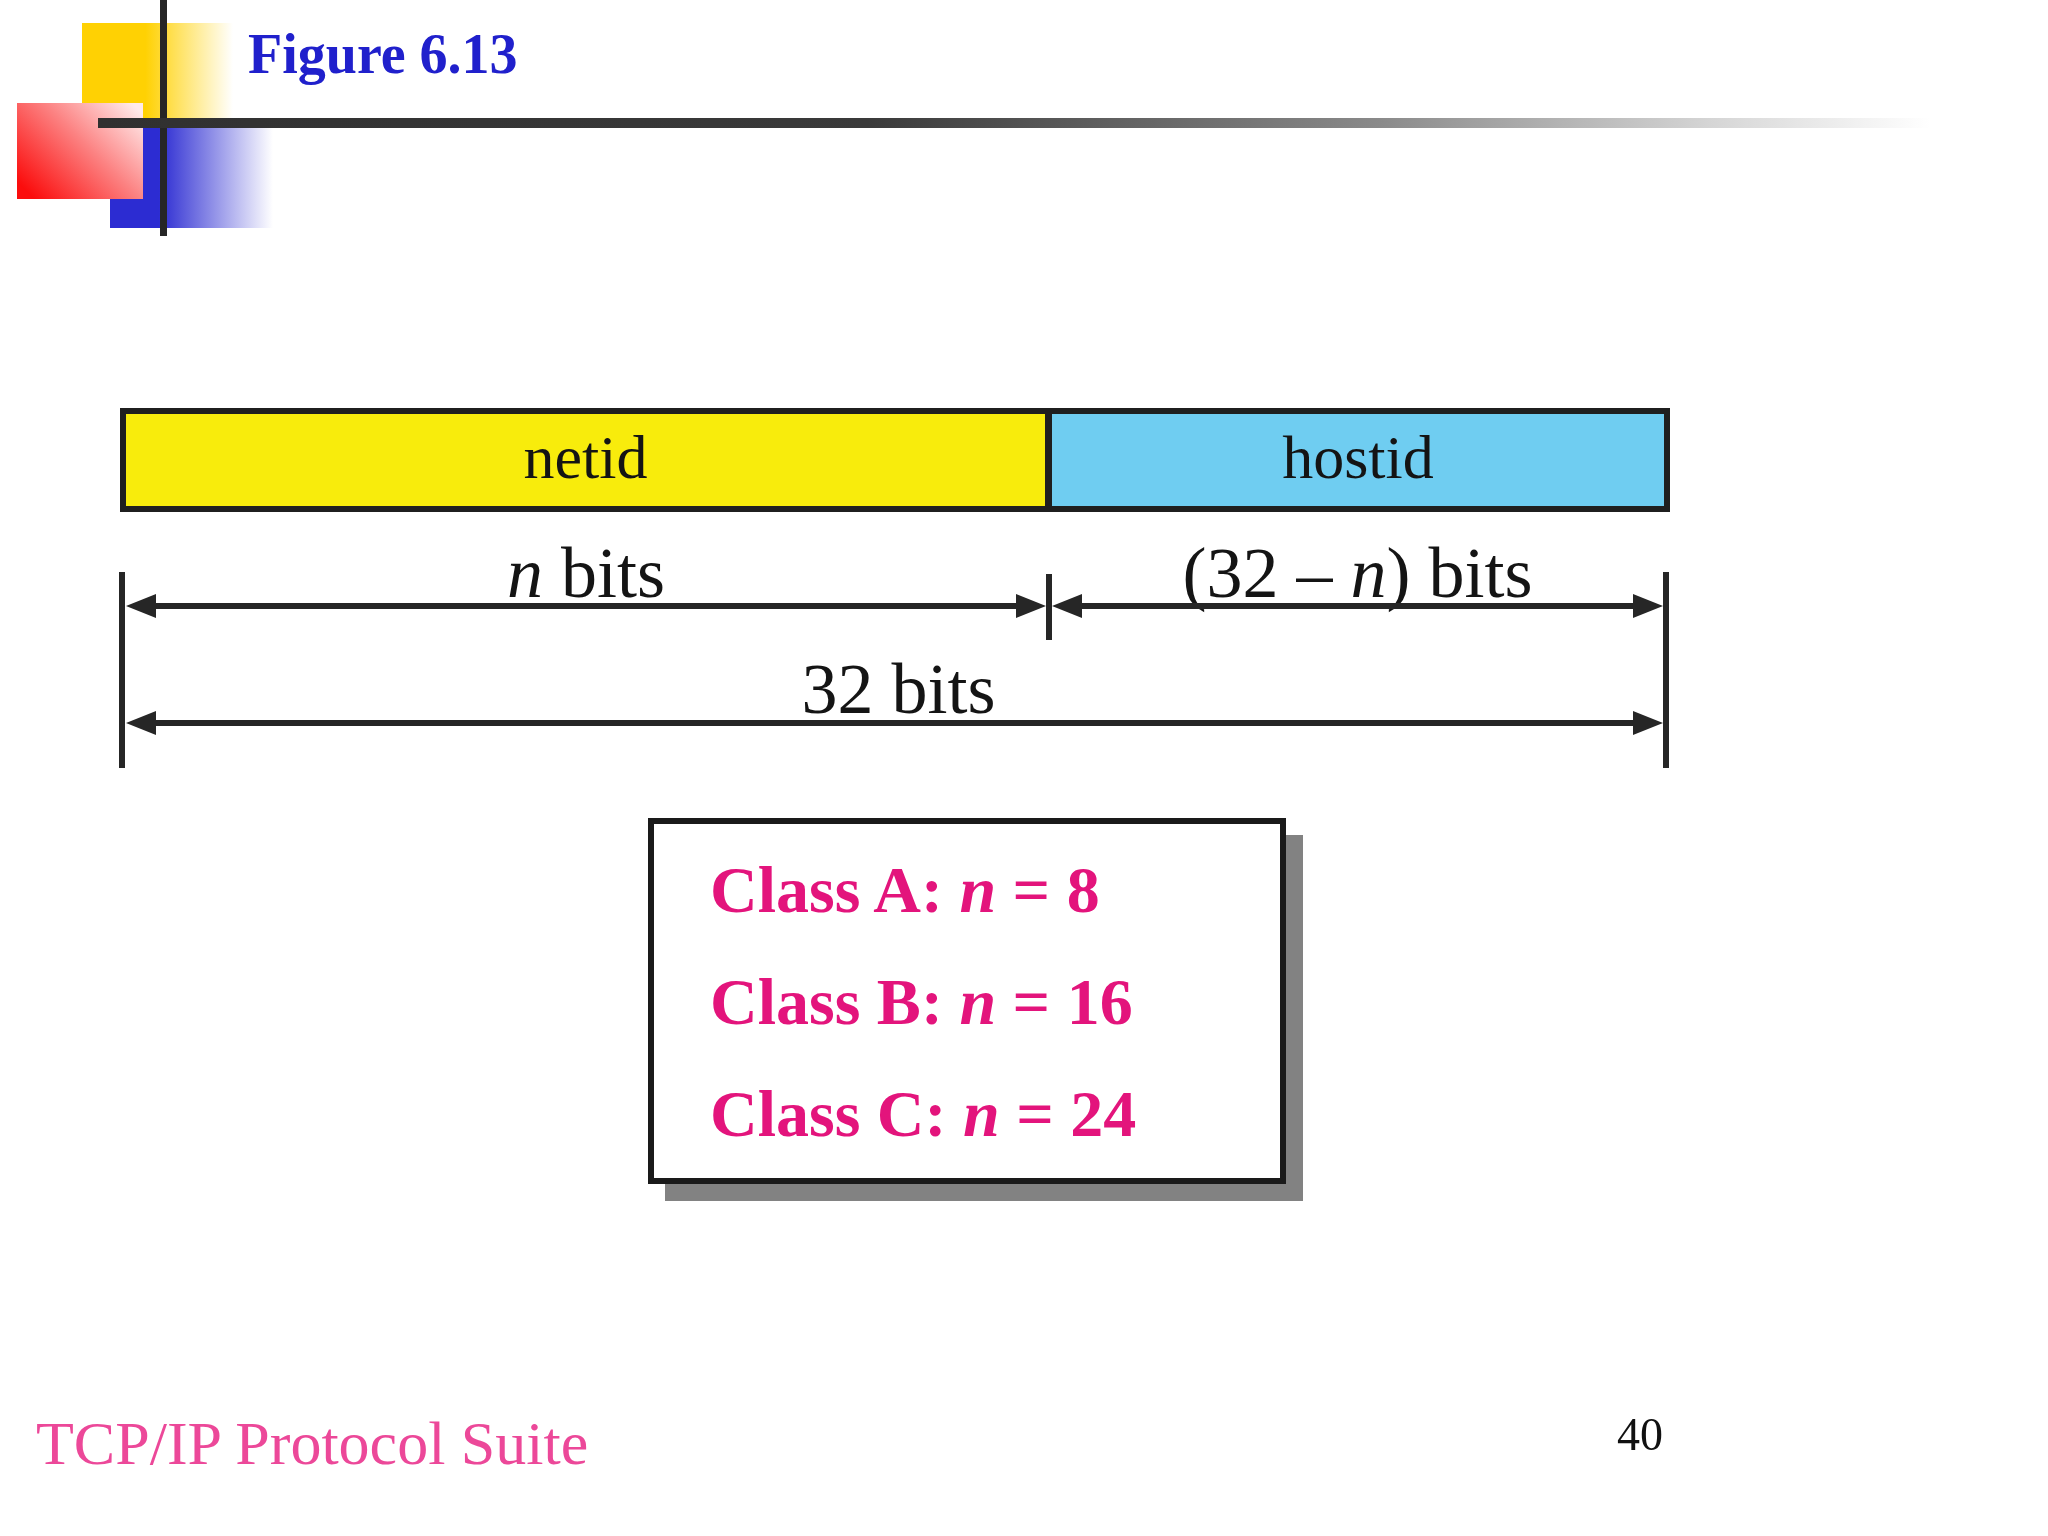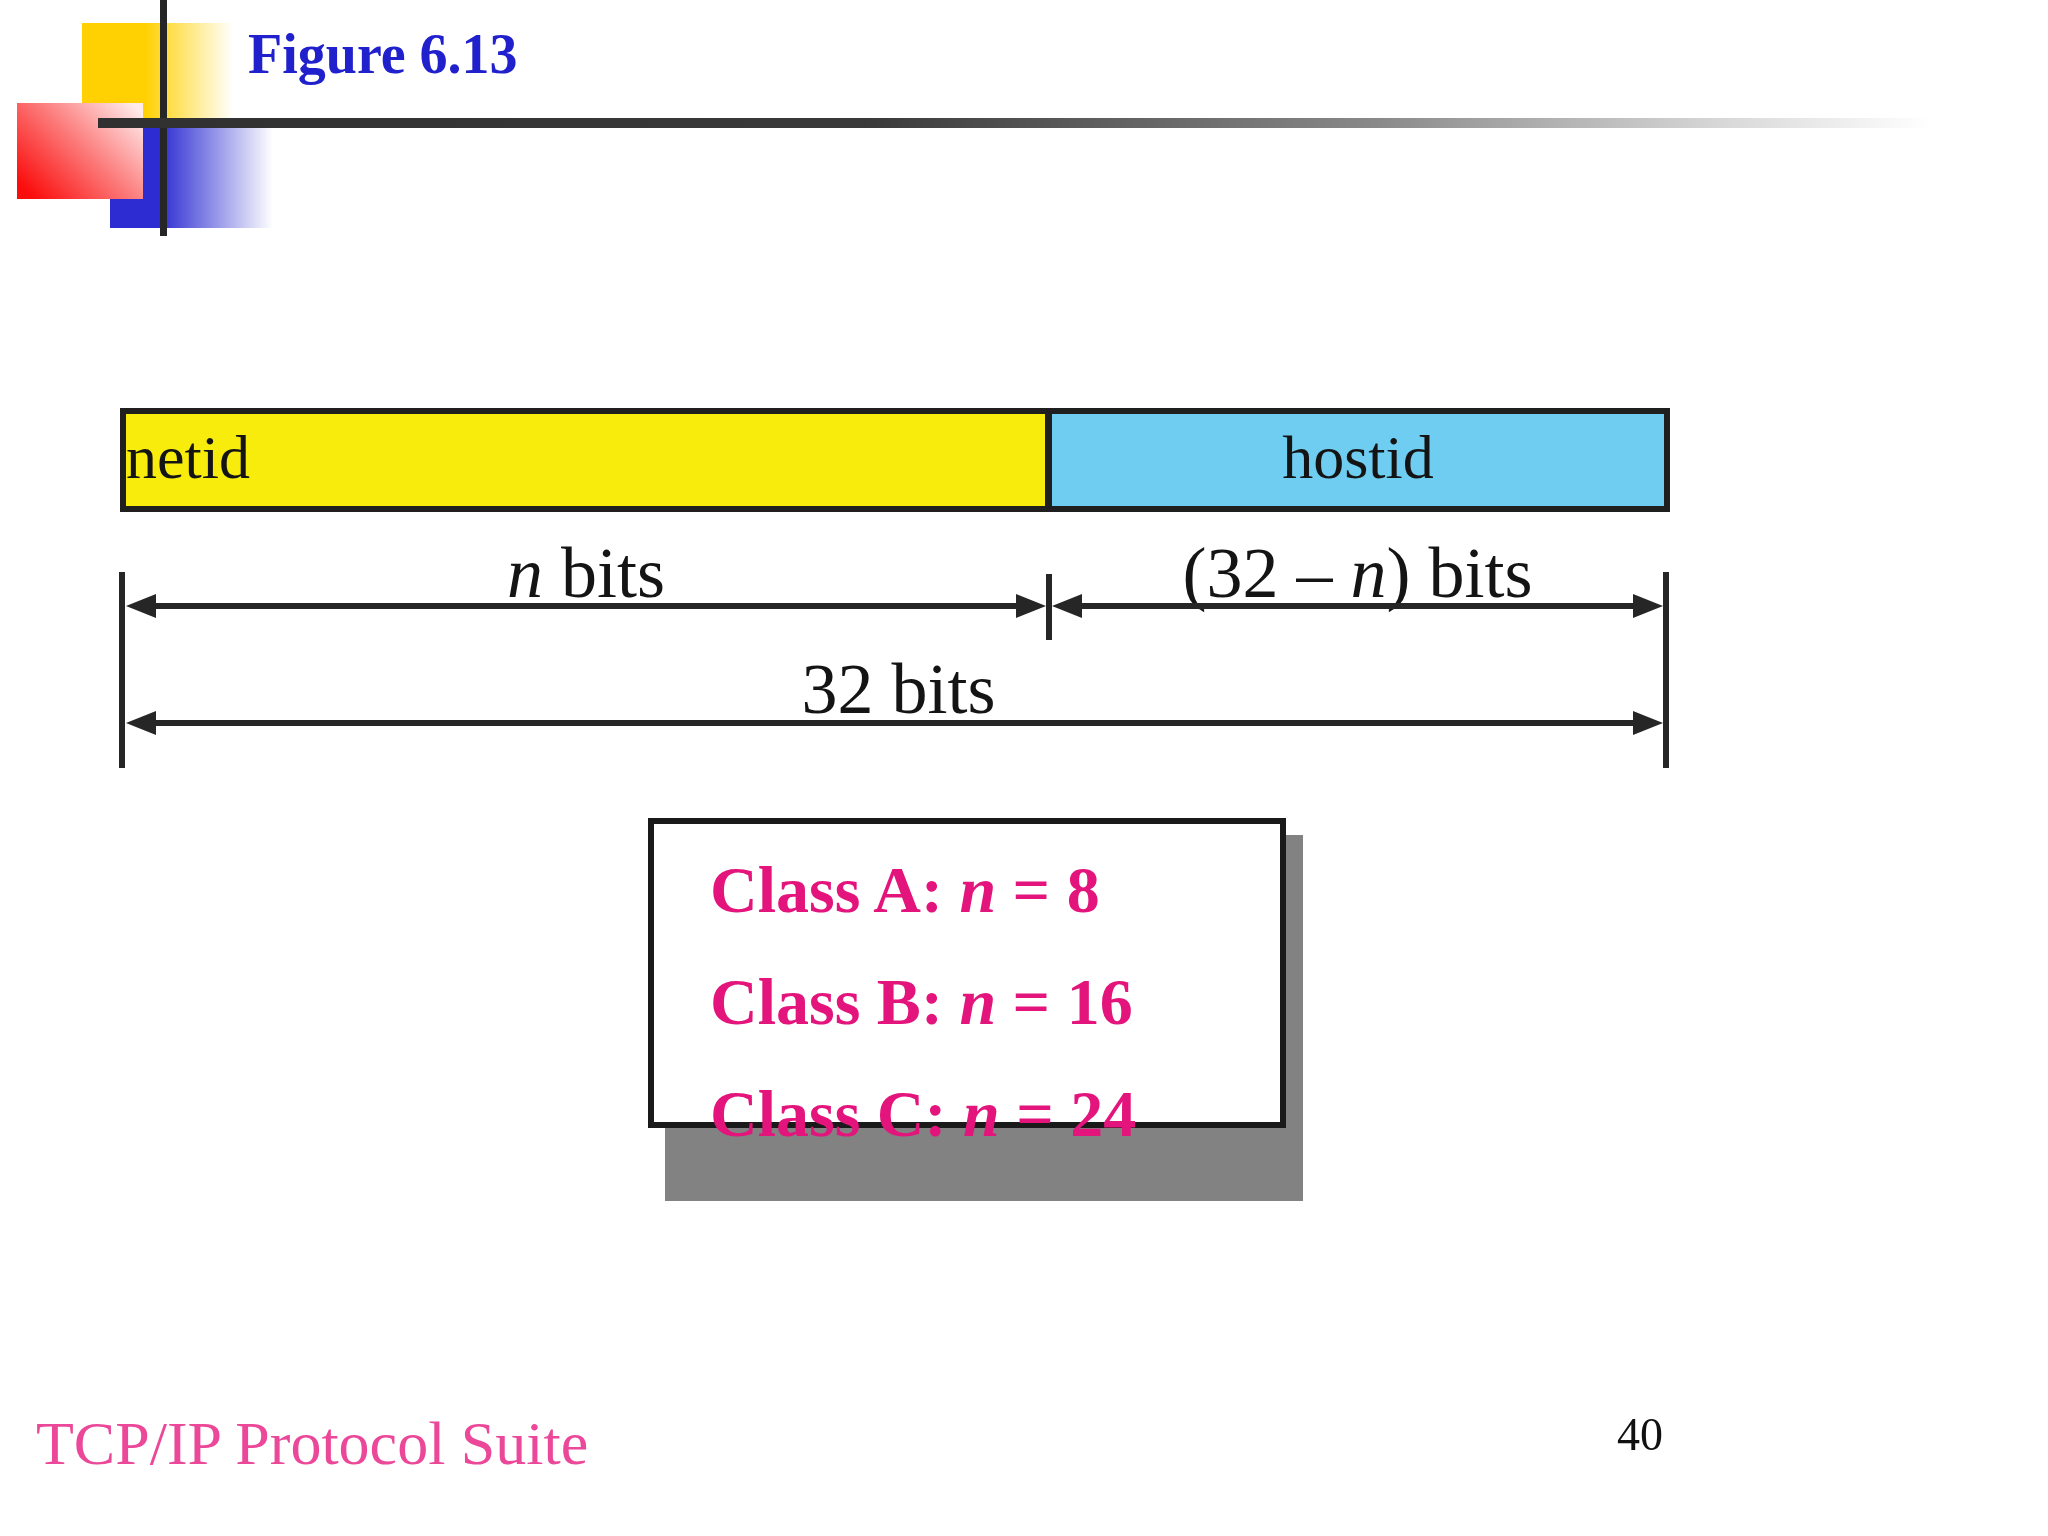--- a/index.html
+++ b/index.html
@@ -53,21 +53,21 @@
   
   .addr-bar {
     left: 120px; top: 408px; width: 1550px; height: 104px;
     border: 6px solid #1f1f1f;
     display: flex;
     background: #ffffff;
   }
   .netid-cell {
     width: 919px; height: 100%;
     background: #f8ec0c;
-    display: flex; align-items: center; justify-content: flex-start;
+    display: flex; align-items: center; justify-content: center;
   }
   .bar-divider { width: 7px; height: 100%; background: #1f1f1f; }
   .hostid-cell {
     flex: 1; height: 100%;
     background: #6fcdf1;
     display: flex; align-items: center; justify-content: center;
   }
   .bar-label { font-size: 62px; color: #141414; padding-bottom: 6px; }
 
   
@@ -106,21 +106,21 @@
   .label-hostid { left: 1052px; top: 532px; width: 611px; }
   .label-total  { left: 130px;  top: 648px; width: 1537px; }
   .dim-label i { font-style: italic; }
 
   
   .class-shadow {
     left: 665px; top: 835px; width: 638px; height: 366px;
     background: #828282;
   }
   .class-box {
-    left: 648px; top: 818px; width: 638px; height: 310px;
+    left: 648px; top: 818px; width: 638px; height: 366px;
     background: #ffffff;
     border: 6px solid #1a1a1a;
     padding: 10px 0 0 56px;
   }
   .class-line {
     font-size: 66px; font-weight: bold; color: #e3147c;
     line-height: 112px; white-space: nowrap;
   }
   .class-line i { font-style: italic; }
 

